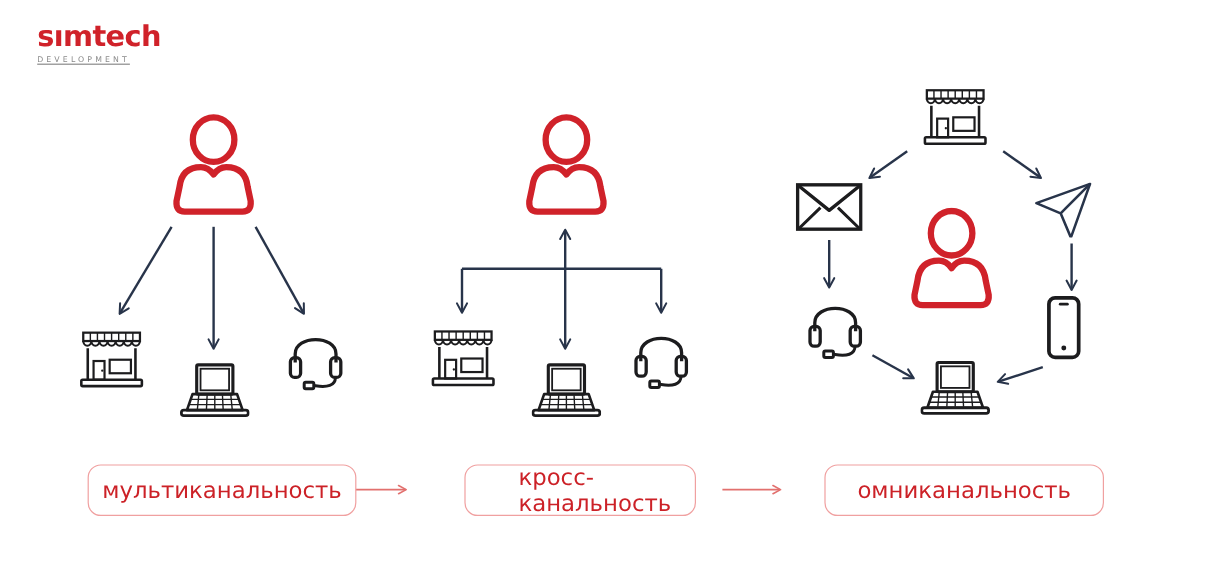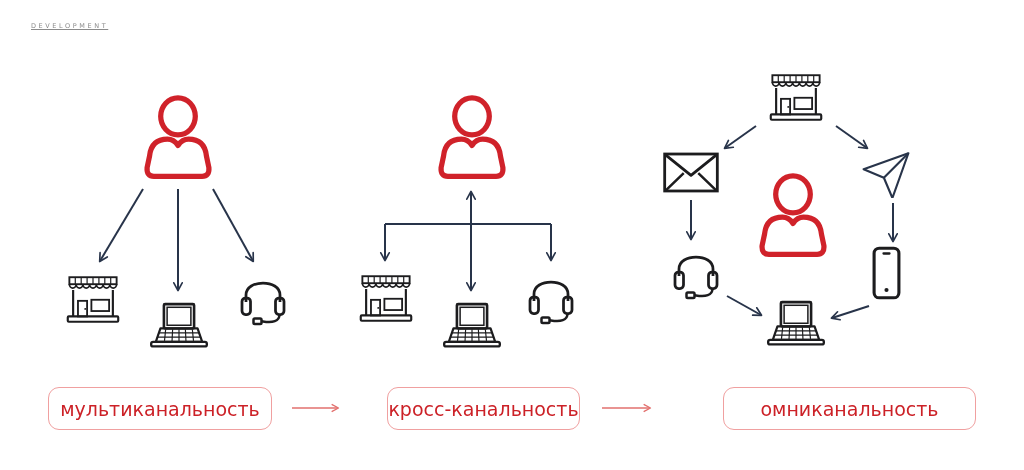--- a/index.html
+++ b/index.html
@@ -40,20 +40,21 @@
     border:1.5px solid var(--box-border);border-radius:11px;
     display:flex;align-items:center;justify-content:center;
     color:var(--label-text);font-size:19px;font-weight:500;
     background:var(--background);
   }
 </style>
 </head>
 <body>
 
 <div class="logo">
+  <div class="logo-brand">sımtech</div>
   <div class="logo-sub">DEVELOPMENT</div>
 </div>
 
 <svg class="diagram-svg" width="1024" height="470" viewBox="0 0 1024 470">
   <defs>
     <marker id="ah-navy" viewBox="0 0 10 10" refX="7.5" refY="5" markerWidth="6" markerHeight="6" orient="auto-start-reverse">
       <path d="M1.5,1.5 L8,5 L1.5,8.5" class="st-navy" stroke-width="1.4" stroke-linecap="round" stroke-linejoin="round"></path>
     </marker>
     <marker id="ah-red" viewBox="0 0 10 10" refX="7.5" refY="5" markerWidth="6.5" markerHeight="6.5" orient="auto-start-reverse">
       <path d="M1.5,1.5 L8,5 L1.5,8.5" class="st-larrow" stroke-width="1.4" stroke-linecap="round" stroke-linejoin="round"></path>
@@ -144,21 +145,21 @@
     <use href="#sym-person" x="759" y="173" width="68" height="86"></use>
     <line x1="727" y1="296" x2="761" y2="315" class="arrow st-navy" marker-end="url(#ah-navy)"></line>
     <line x1="869" y1="306" x2="832" y2="318" class="arrow st-navy" marker-end="url(#ah-navy)"></line>
     <use href="#sym-laptop" x="767" y="300" width="58" height="50"></use>
   </g>
 
   <line x1="292" y1="408" x2="338" y2="408" class="flow-arrow st-larrow" marker-end="url(#ah-red)"></line>
   <line x1="602" y1="408" x2="650" y2="408" class="flow-arrow st-larrow" marker-end="url(#ah-red)"></line>
 </svg>
 
-<div class="label-box" style="left:48px;width:224px;">
+<div class="label-box" style="left:73px;width:224px;">
   <span>мультиканальность</span>
 </div>
-<div class="label-box" style="left:387px;width:193px;">
+<div class="label-box" style="left:387px;width:193px;padding-left:44px;">
   <span>кросс-канальность</span>
 </div>
-<div class="label-box" style="left:687px;width:253px;margin-left:36px;">
+<div class="label-box" style="left:687px;width:233px;">
   <span>омниканальность</span>
 </div>
 
 </body></html>

